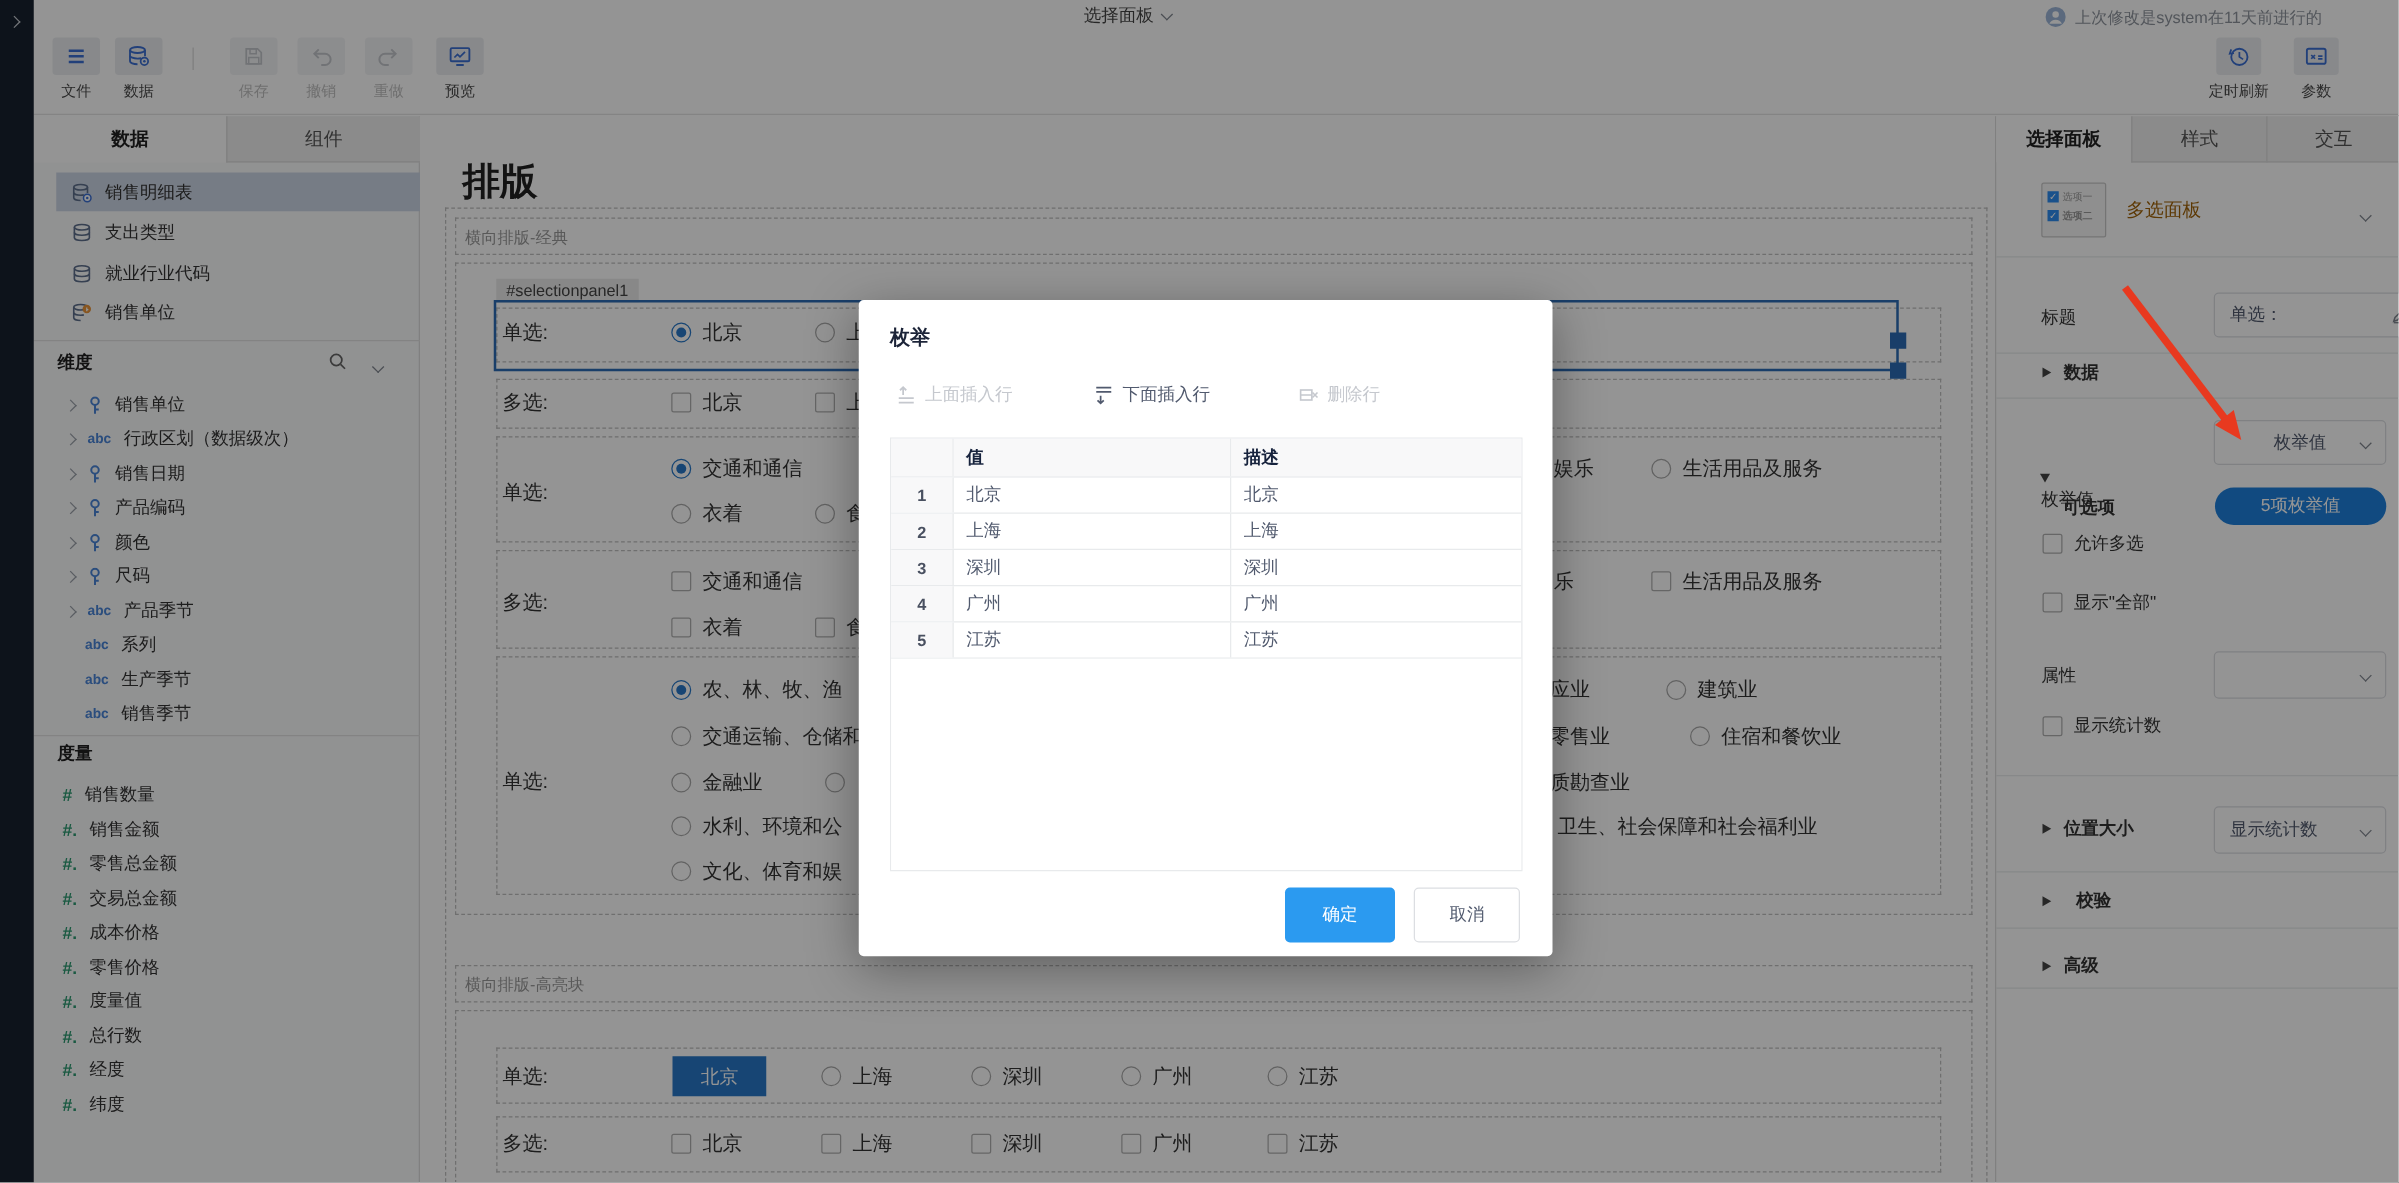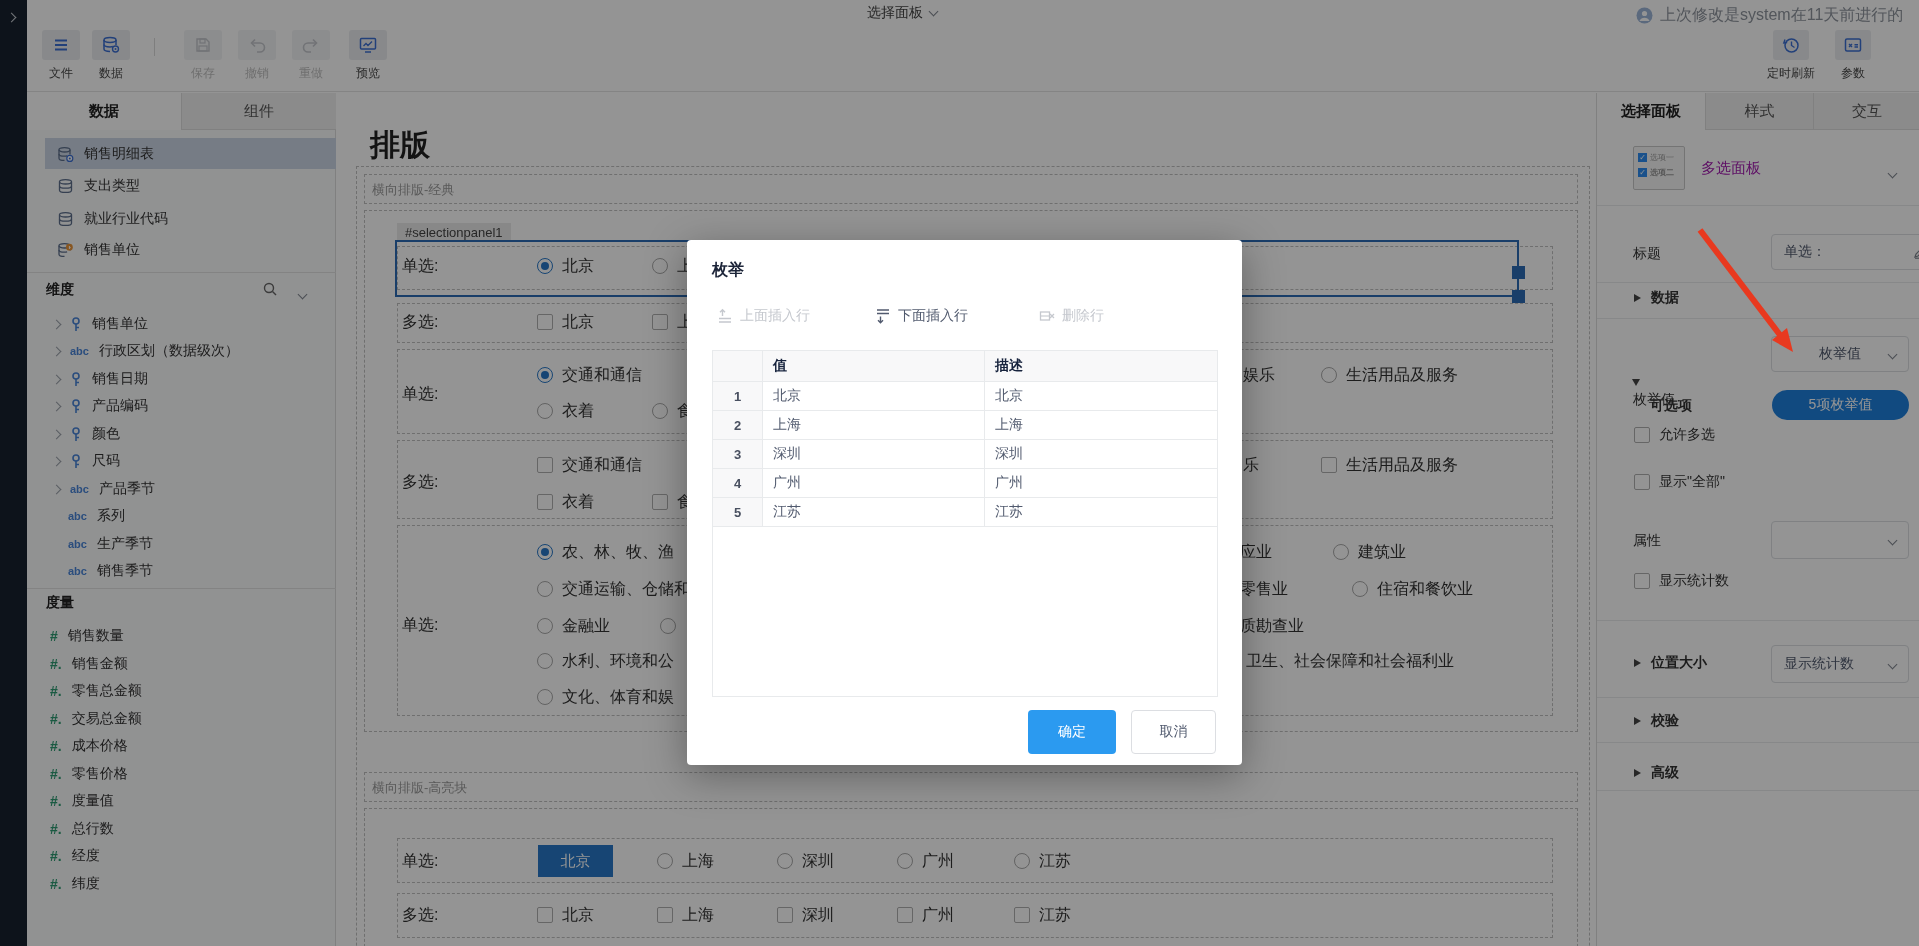--- a/index.html
+++ b/index.html
@@ -119,21 +119,21 @@
           </svg>
       </div>
       <div class="tlabel">预览</div>
     </div>
 
     <div class="ab nw" style="left:840px;top:4px;display:flex;align-items:center;gap:7px;font-size:14px;color:#444;">
       <span>选择面板</span>
       <span class="chev" style="margin-top:-3px;"></span>
     </div>
 
-    <div class="ab nw" style="left:1609px;top:5px;display:flex;align-items:center;gap:7px;font-size:16px;color:#8f959e;">
+    <div class="ab nw" style="left:1609px;top:5px;display:flex;gap:7px;font-size:13px;color:#8f959e;">
       <svg width="17" height="17" viewBox="0 0 17 17">
           <circle cx="8.5" cy="8.5" r="8" fill="#9db6d8"></circle>
           <circle cx="8.5" cy="6.5" r="2.6" fill="#fff"></circle>
           <path d="M3.5 14a5.5 5.5 0 0 1 10 0z" fill="#fff"></path>
         </svg>
       <span>上次修改是system在11天前进行的</span>
     </div>
     <div class="tbi" style="left:1728px;top:30px;width:72px;">
       <div class="tbox" style="width:36px;">
         <svg width="20" height="20" viewBox="0 0 20 20">
@@ -498,21 +498,21 @@
     <div class="ab" style="left:36px;top:53px;width:52px;height:44px;background:#f7f7f7;border:1px solid #c9c9c9;border-radius:2px;padding:5px 4px;display:flex;flex-direction:column;gap:4px;">
       <div style="display:flex;align-items:center;gap:3px;">
           <span style="width:9px;height:9px;background:#2d8cf0;color:#fff;font-size:8px;line-height:9px;text-align:center;">✓</span>
           <span style="font-size:8px;color:#999;">选项一</span>
         </div>
       <div style="display:flex;align-items:center;gap:3px;">
           <span style="width:9px;height:9px;background:#2d8cf0;color:#fff;font-size:8px;line-height:9px;text-align:center;">✓</span>
           <span style="font-size:8px;color:#999;font-weight:bold;">选项二</span>
         </div>
     </div>
-    <div class="ab nw" style="left:104px;top:66px;font-size:15px;color:#a21caf;">多选面板</div>
+    <div class="ab nw" style="left:104px;top:66px;font-size:15px;color:#a16207;">多选面板</div>
     <div class="ab" style="left:292px;top:70px;"><span class="chev"></span></div>
 
     <div class="divider" style="left:0;top:112px;width:323px;"></div>
 
     <div class="rlabel" style="left:36px;top:152px;">标题</div>
     <div class="dd" style="left:174px;top:141px;width:167px;height:36px;padding-left:12px;">
       <span>单选：</span>
       <svg width="14" height="14" viewBox="0 0 14 14" style="position:absolute;right:10px;top:10px;">
           <path d="M2 12l1-3 7-7 2 2-7 7z" fill="none" stroke="#80868f" stroke-width="1.2"></path>
           <path d="M2 13.2h10" stroke="#80868f" stroke-width="1.2"></path>
@@ -569,21 +569,21 @@
     </div>
     <div class="dd" style="left:174px;top:552px;width:138px;height:38px;padding-left:12px;">
       <span>显示统计数</span>
       <span class="chev" style="position:absolute;right:12px;top:15px;"></span>
     </div>
 
     <div class="divider" style="left:0;top:604px;width:323px;"></div>
 
     <div class="ab" style="left:37px;top:619px;display:flex;align-items:center;gap:10px;">
       <span class="tri-r"></span>
-      <span class="t14" style="font-weight:700;">校验</span>
+      <span class="t14" style="font-weight:700;margin-left:10px;">校验</span>
     </div>
 
     <div class="divider" style="left:0;top:649px;width:323px;"></div>
 
     <div class="ab" style="left:37px;top:671px;display:flex;align-items:center;gap:10px;">
       <span class="tri-r"></span>
       <span class="t14" style="font-weight:700;">高级</span>
     </div>
 
     <div class="divider" style="left:0;top:697px;width:323px;"></div>

